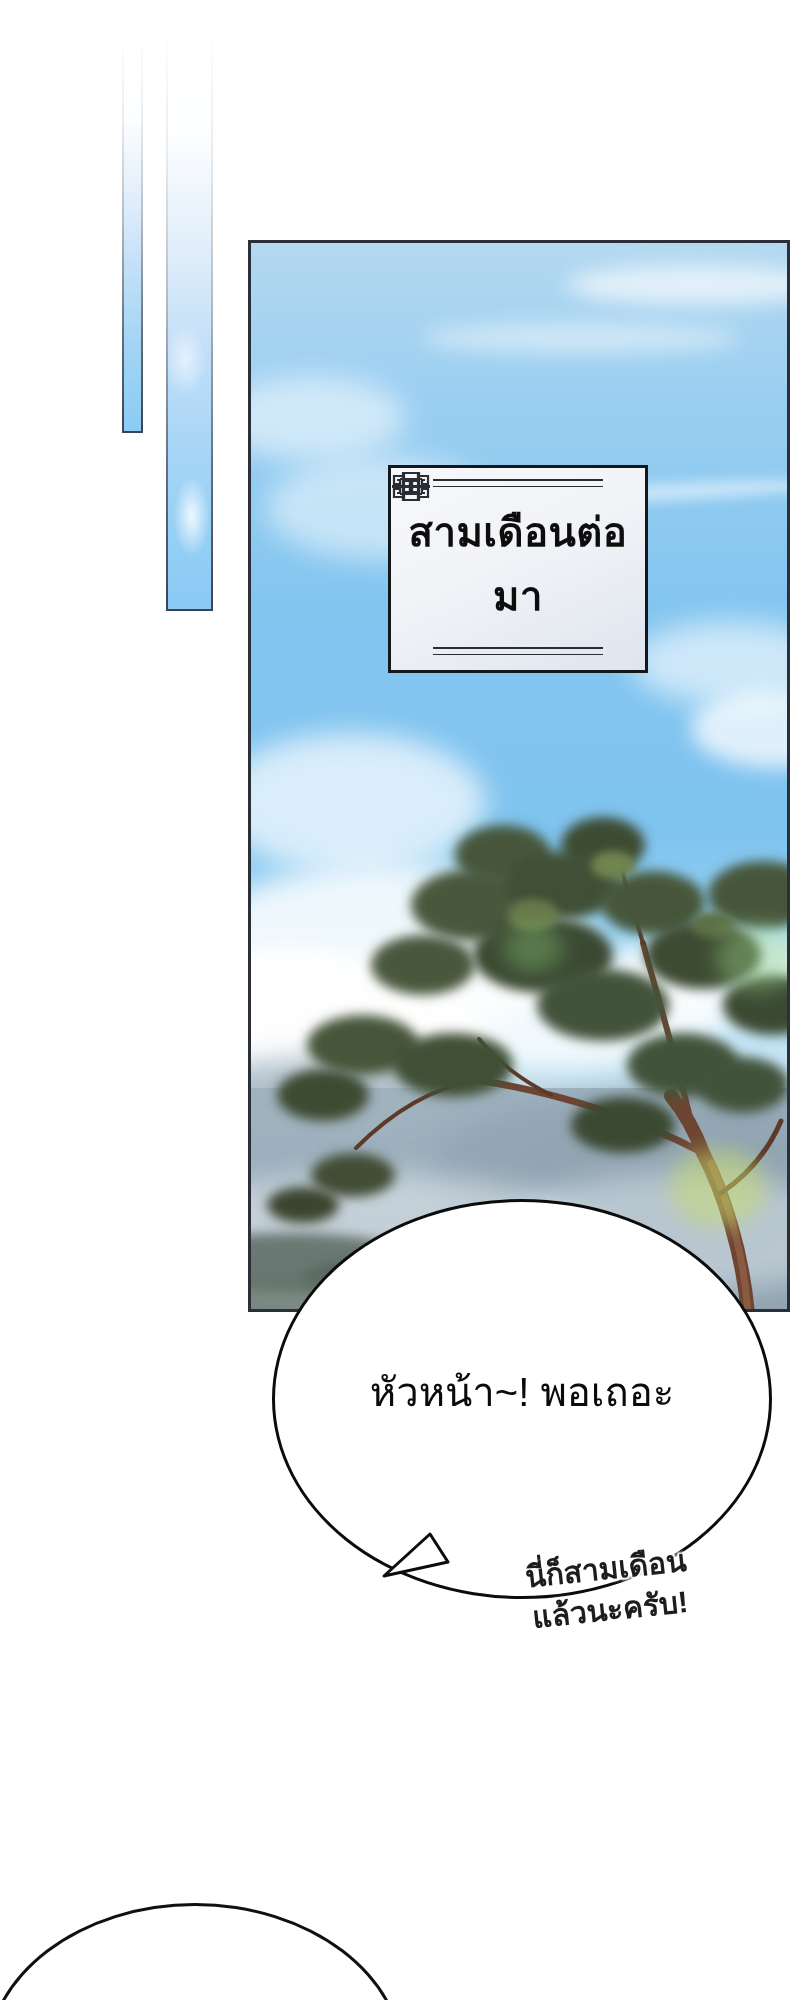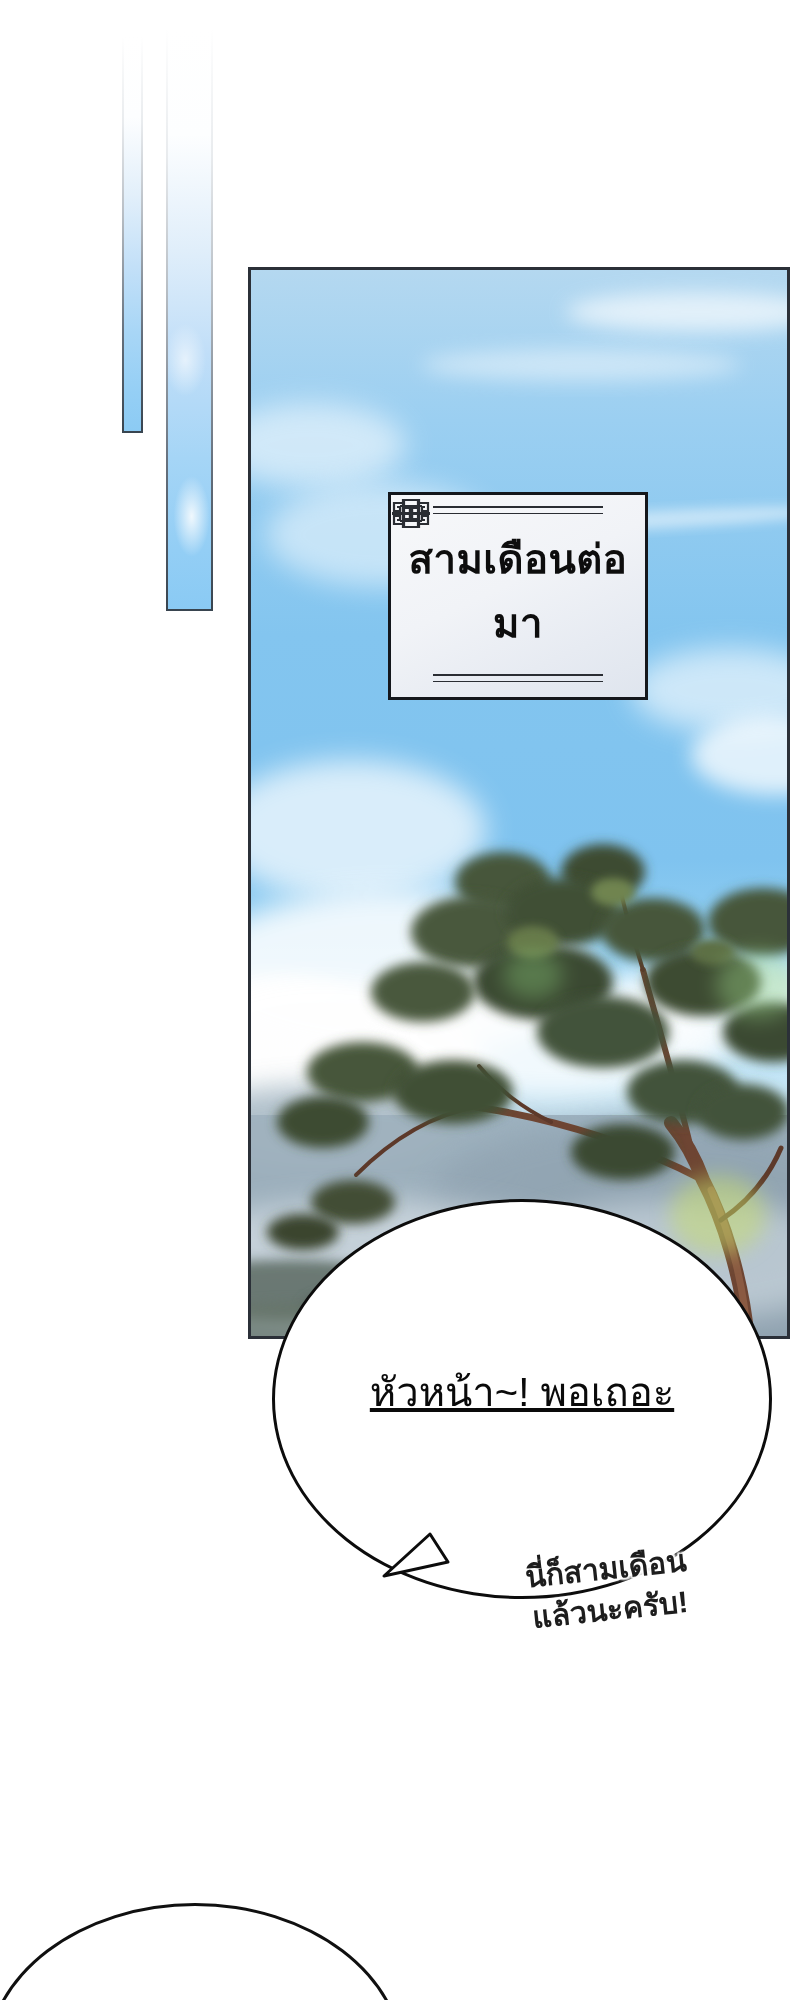--- a/index.html
+++ b/index.html
@@ -16,41 +16,41 @@
   .bar-small{left:122px;top:36px;width:21px;height:397px;}
   .bar-large{left:166px;top:28px;width:47px;height:583px;}
   .bar-fill-large{background:
        radial-gradient(60% 10% at 55% 84%,rgba(255,255,255,0.85),rgba(255,255,255,0) 70%),
        radial-gradient(70% 9% at 40% 57%,rgba(255,255,255,0.6),rgba(255,255,255,0) 70%),
        linear-gradient(180deg,#ffffff 0%,#fdfeff 18%,#e0eefa 38%,#c0def8 56%,
                   #a5d5f6 74%,#93cef5 90%,#8acaf4 100%);}
 
   
   .panel{position:absolute;left:248px;top:240px;width:542px;height:1072px;
-         border:3px solid #2b3038;box-sizing:border-box;background:#8cc7ef;overflow:hidden;z-index:1;margin-top:27px;}
+         border:3px solid #2b3038;box-sizing:border-box;background:#8cc7ef;overflow:hidden;z-index:1;}
   .panel svg{position:absolute;left:0;top:0;}
 
   
   .caption{position:absolute;left:137px;top:222px;width:260px;height:208px;box-sizing:border-box;
            border:3px solid #14171c;z-index:2;
            background:linear-gradient(155deg,#f7f8fa 0%,#f1f3f7 45%,#e7ebf2 75%,#dfe5ee 100%);}
   .dline{position:absolute;left:42px;right:42px;height:5px;
          border-top:2px solid #2a2d33;border-bottom:1px solid #2a2d33;}
   .dline.top{top:11px;} .dline.bottom{bottom:15px;}
   .orn{position:absolute;width:34px;height:32px;}
   .orn.tl{left:6px;top:5px;} .orn.tr{right:6px;top:5px;transform:scaleX(-1);}
   .orn.bl{left:6px;bottom:8px;transform:scaleY(-1);} .orn.br{right:6px;bottom:8px;transform:scale(-1,-1);}
   .caption-text{position:absolute;left:0;right:0;top:50%;transform:translateY(-54%);
         text-align:center;font-size:40px;font-weight:700;color:#0d0d0d;letter-spacing:0.5px;}
 
   
   .bubble{position:absolute;left:272px;top:1199px;width:500px;height:400px;border-radius:50%;
           background:#ffffff;border:3px solid #0c0c0c;box-sizing:border-box;z-index:3;
           display:flex;align-items:center;justify-content:center;}
-  .bubble-text{margin-top:-14px;text-align:center;font-size:40px;line-height:1.2;color:#0a0a0a;text-decoration:underline;}
+  .bubble-text{margin-top:-14px;text-align:center;font-size:40px;line-height:1.2;color:#0a0a0a;}
   .tail{position:absolute;left:374px;top:1522px;z-index:4;}
 
   
   .aside{position:absolute;left:524px;top:1549px;width:168px;z-index:5;
          transform:rotate(-6deg);text-align:center;font-size:30px;line-height:1.35;
          font-weight:700;color:#1d1d1d;
          text-shadow:0 0 3px #fff,0 0 5px #fff,2px 2px 2px #fff,-2px -2px 2px #fff,
                      2px -2px 2px #fff,-2px 2px 2px #fff;}
 
   

